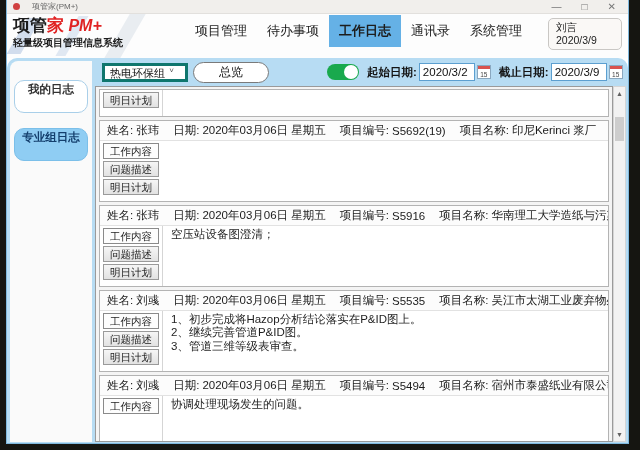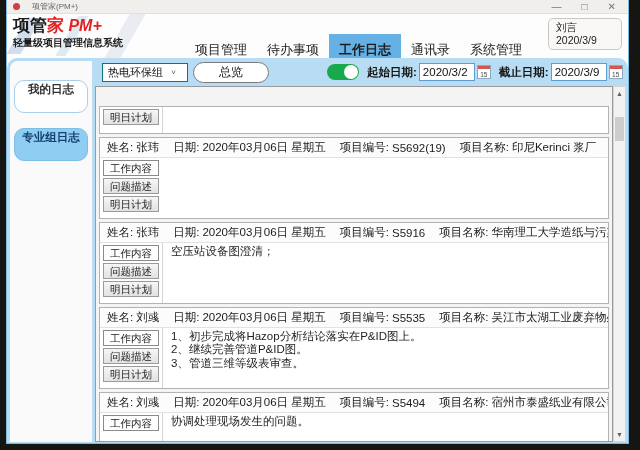--- a/index.html
+++ b/index.html
@@ -17,48 +17,48 @@
   .header { position:relative; height:44px; background:#fdfdfd; overflow:hidden; }
   .logo-wrap { position:absolute; left:6px; top:2px; width:180px; }
   .logo-deco { position:absolute; background:#3a6fb5; opacity:.22; transform:skewX(-30deg); }
   .d1 { left:10px; top:4px; width:14px; height:36px; }
   .d2 { left:60px; top:2px; width:10px; height:40px; opacity:.15; }
   .d3 { left:110px; top:0; width:16px; height:44px; opacity:.12; background:#5a7a9a; }
   .logo-line1 { font-size:17px; font-weight:900; color:#1c1c1c; line-height:20px; letter-spacing:0; position:relative; }
   .logo-red { color:#e02222; }
   .logo-pm { color:#e02222; font-style:italic; font-size:16px; }
   .logo-sub { font-size:10px; font-weight:bold; color:#1c1c1c; position:relative; }
-  .nav { position:absolute; left:178px; top:20px; display:flex; align-items:center; height:32px; }
+  .nav { position:absolute; left:178px; top:1px; display:flex; align-items:center; height:32px; }
   .nav-tab { font-size:13px; color:#1d1d1d; padding:7px 10px; cursor:pointer; white-space:nowrap; }
   .nav-tab.active { background:#65b1e6; font-weight:bold; }
   .userbox { position:absolute; right:6px; top:4px; width:74px; border:1px solid #c9c7c4; border-radius:5px; background:#faf8f6; padding:2px 7px; line-height:13px; }
   .userbox div { font-size:10.5px; color:#222; }
 
   
   .main { position:absolute; top:58px; left:0; right:0; bottom:0; background:#b7dcf3; border-radius:10px 10px 0 0; }
   .sidebar { position:absolute; left:3px; top:3px; bottom:1px; width:82px; background:#fafafa; border-radius:8px 0 0 0; padding-top:4px; }
   .side-pill { width:74px; height:33px; margin:15px auto; border:1px solid #a9cfe9; border-radius:10px; background:#fff; font-size:11.5px; font-weight:bold; color:#333; text-align:center; line-height:17px; cursor:pointer; }
   .side-pill.active { background:#8fcdf3; border-color:#7bbfe9; color:#143f6d; }
 
   .content { position:absolute; left:85px; top:0; right:0; bottom:0; }
   .filterbar { height:28px; display:flex; align-items:center; padding-left:10px; }
-  .group-select { width:86px; height:19px; background:#fff; border:1px solid #0f766e; font-size:11px; color:#111; display:flex; align-items:center; padding:0 11px 0 5px; cursor:pointer; }
+  .group-select { width:86px; height:19px; background:#fff; border:3px solid #0f766e; font-size:11px; color:#111; display:flex; padding:0 11px 0 5px; cursor:pointer; }
   .group-select .sel-label { flex:1; white-space:nowrap; overflow:hidden; }
   .sel-arrow { font-size:8px; color:#555; }
   .overview-btn { width:76px; height:21px; margin-left:5px; background:#fff; border:1.5px solid #7a7a7a; border-radius:11px; font-size:12px; color:#111; text-align:center; line-height:18px; cursor:pointer; }
   .toggle { width:32px; height:16px; border-radius:9px; background:#19a94d; margin-left:58px; position:relative; cursor:pointer; flex:0 0 auto; }
   .toggle .knob { position:absolute; right:1px; top:1px; width:14px; height:14px; border-radius:50%; background:#fff; }
   .date-label { font-size:11.5px; font-weight:bold; color:#141414; margin-left:8px; white-space:nowrap; }
   .date-input { width:56px; height:18px; background:#fff; border:1px solid #5c9fd0; font-size:11.5px; color:#111; padding:0 3px; line-height:16px; margin-left:2px; }
   .cal-icon { width:14px; height:14px; background:#fff; border:1px solid #8aa8c0; margin-left:2px; position:relative; font-size:6.5px; color:#444; text-align:center; line-height:17px; cursor:pointer; flex:0 0 auto; }
   .cal-icon::before { content:""; position:absolute; top:0; left:0; right:0; height:3px; background:#d9534f; }
 
   
   .list-wrap { position:absolute; left:3px; right:2px; top:28px; bottom:1px; }
-  .list-panel { position:absolute; left:0; top:0; right:13px; bottom:0; background:#f4f4f4; border:1px solid #9a9a9a; overflow:hidden; padding:19px 3px; }
+  .list-panel { position:absolute; left:0; top:0; right:13px; bottom:0; background:#f4f4f4; border:1px solid #9a9a9a; overflow:hidden; padding:2px 3px; }
   .scrollbar { position:absolute; right:0; top:0; width:13px; bottom:0; background:#f2f2f2; border:1px solid #d5d5d5; }
   .sb-btn { position:absolute; left:0; width:11px; height:13px; background:#f2f2f2; color:#606060; font-size:7px; text-align:center; line-height:13px; cursor:pointer; }
   .sb-up { top:0; } .sb-down { bottom:0; }
   .sb-thumb { position:absolute; left:1px; top:30px; width:9px; height:24px; background:#cdcdcd; cursor:pointer; }
 
   
   .entry { background:#fff; border:1px solid #b3b3b3; margin-bottom:3px; overflow:hidden; }
   .entry-partial { height:28px; }
   .entry-head { height:20px; display:flex; align-items:center; padding-left:7px; font-size:11.5px; color:#1b1b1b; white-space:nowrap; overflow:hidden; border-bottom:1px solid #e2e2e2; background:#fcfcfc; }
   .eh-label { margin-right:3px; }

